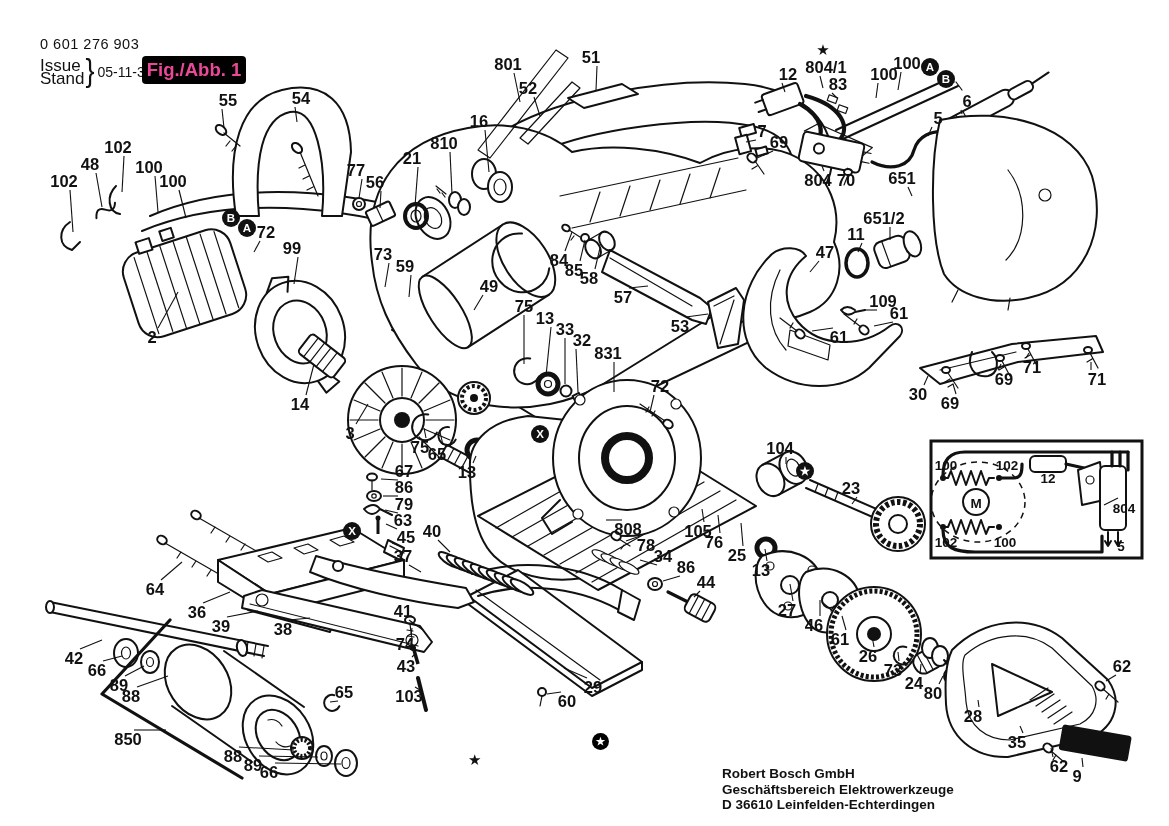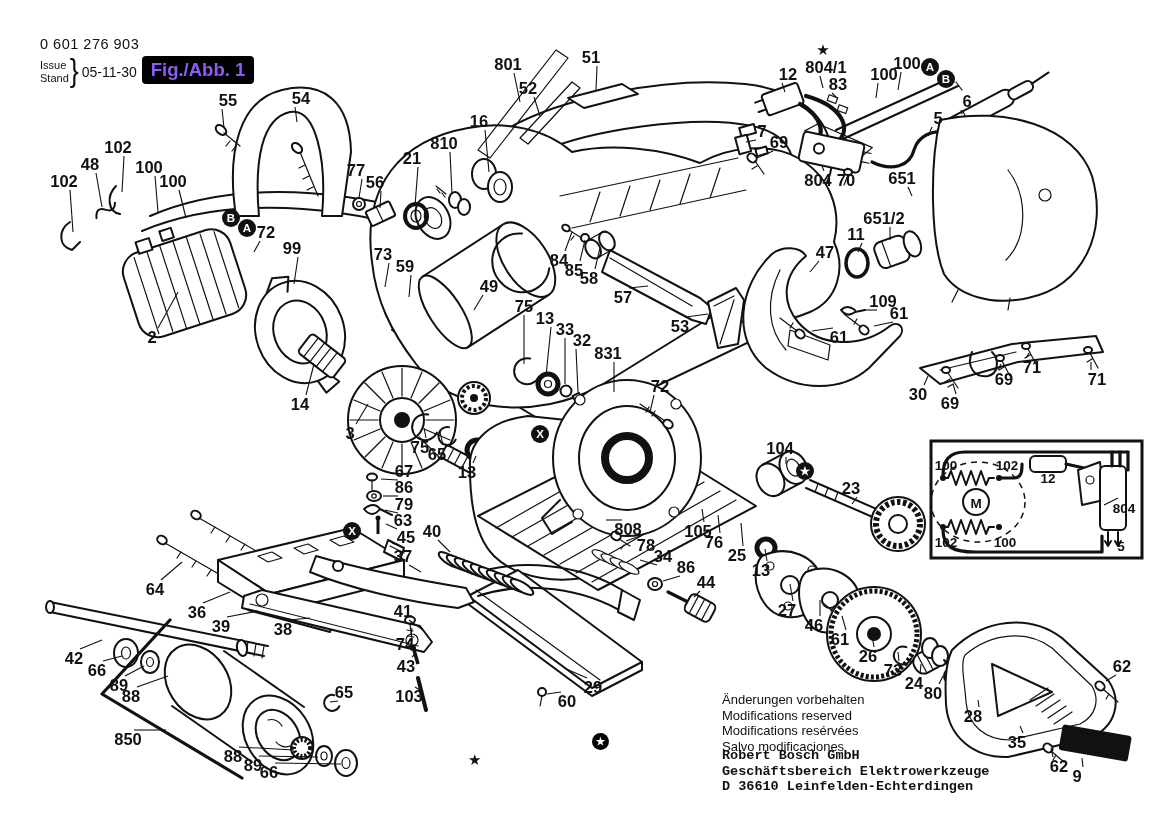--- a/index.html
+++ b/index.html
@@ -15,24 +15,24 @@
   .plabel{font:bold 16.5px "Liberation Sans",sans-serif;fill:#111;text-anchor:middle;}
   .plabel.small{font-size:13.5px;}
   .plabel.starred{font-size:15px;font-weight:normal;}
   .badge-bg{fill:#111;}
   .badge-tx{font:bold 11.5px "Liberation Sans",sans-serif;fill:#fff;text-anchor:middle;}
   .leader{stroke:#111;stroke-width:1.1;}
   
   #header{position:absolute;left:40px;top:36px;}
   .pn{font-size:14.5px;letter-spacing:.5px;}
   .issue-row{display:flex;align-items:center;margin-top:4px;}
-  .is-col{display:flex;flex-direction:column;font-size:11px;line-height:13px;}
+  .is-col{display:flex;flex-direction:column;font-size:17px;line-height:13px;}
   .brace{font-size:27px;font-weight:200;margin:0 3px 0 1px;transform:scaleY(1.15);}
   .date{font-size:14px;}
-  .figbox{position:absolute;left:142px;top:56px;width:112px;height:28px;background:#000;color:#8b5cf6;
+  .figbox{position:absolute;left:142px;top:56px;width:104px;height:28px;background:#000;color:#ec4899;
      font-weight:bold;font-size:18.5px;display:flex;align-items:center;justify-content:center;border-radius:4px;}
   
   .leg{position:absolute;font-size:13px;line-height:15.5px;}
   .leg .row{display:flex;align-items:flex-start;}
   .star{font-size:15px;margin-right:5px;line-height:15px;}
   .cstar{display:inline-flex;width:17px;height:17px;border-radius:50%;background:#000;color:#fff;
      align-items:center;justify-content:center;font-size:10.5px;margin-right:5px;flex:none;}
   .bold{font-weight:bold;}
 </style>
 </head>
@@ -752,26 +752,20 @@
     <span class="star">★</span>
   </div>
 </div>
 
 <div class="leg bold" style="left:592px;top:733px;">
   <div class="row">
     <span class="cstar">★</span>
   </div>
 </div>
 
-<div class="leg" style="left:722px;top:692px;">
-  <div>Änderungen vorbehalten</div>
-  <div>Modifications reserved</div>
-  <div>Modifications resérvées</div>
-  <div>Salvo modificaciones</div>
-</div>
-
-<div class="leg bold" style="left:722px;top:748px;font-size:13.5px;font-family:Liberation Mono, monospace;">
+
+<div class="leg bold" style="left:722px;top:766px;font-size:13.5px;">
   <div>Robert Bosch GmbH</div>
   <div>Geschäftsbereich Elektrowerkzeuge</div>
   <div>D 36610 Leinfelden-Echterdingen</div>
 </div>
 
 </div>
 
 </body></html>

